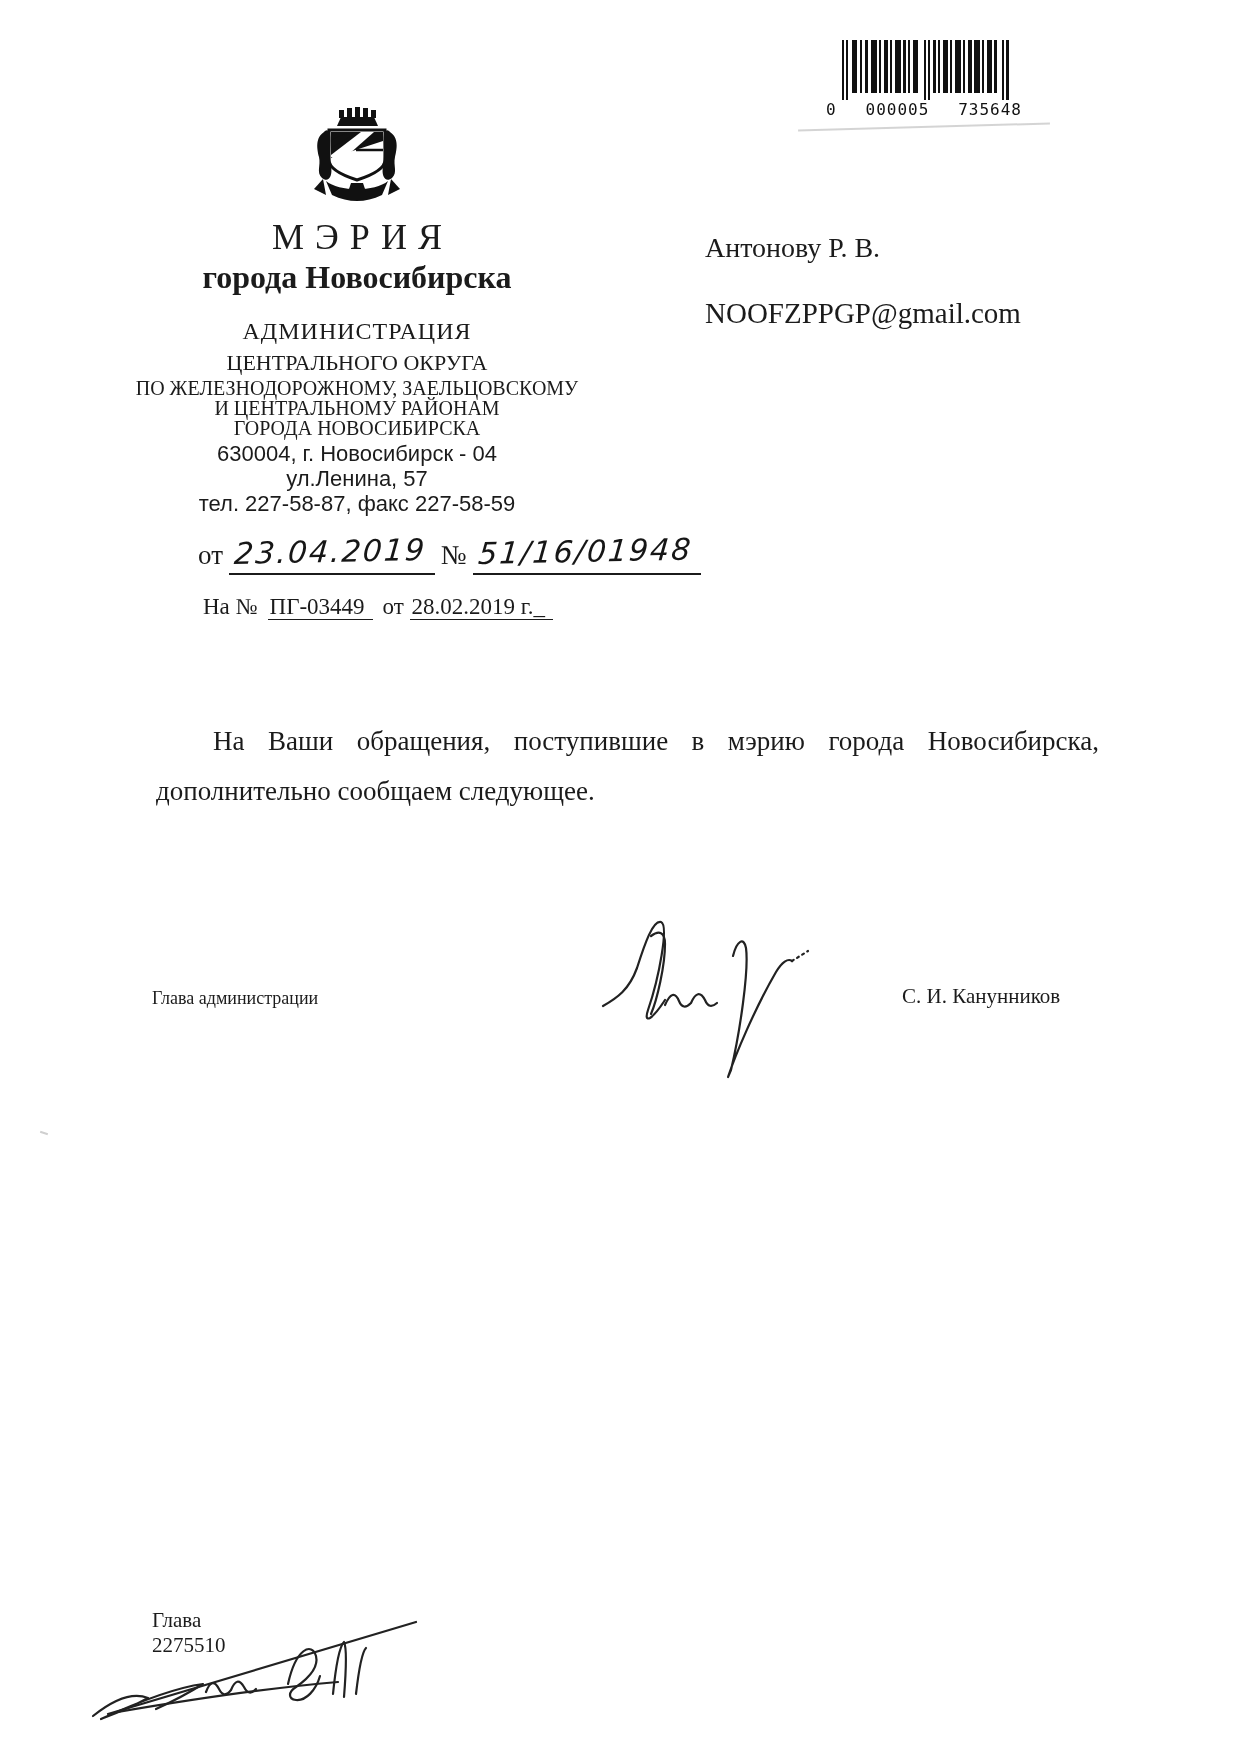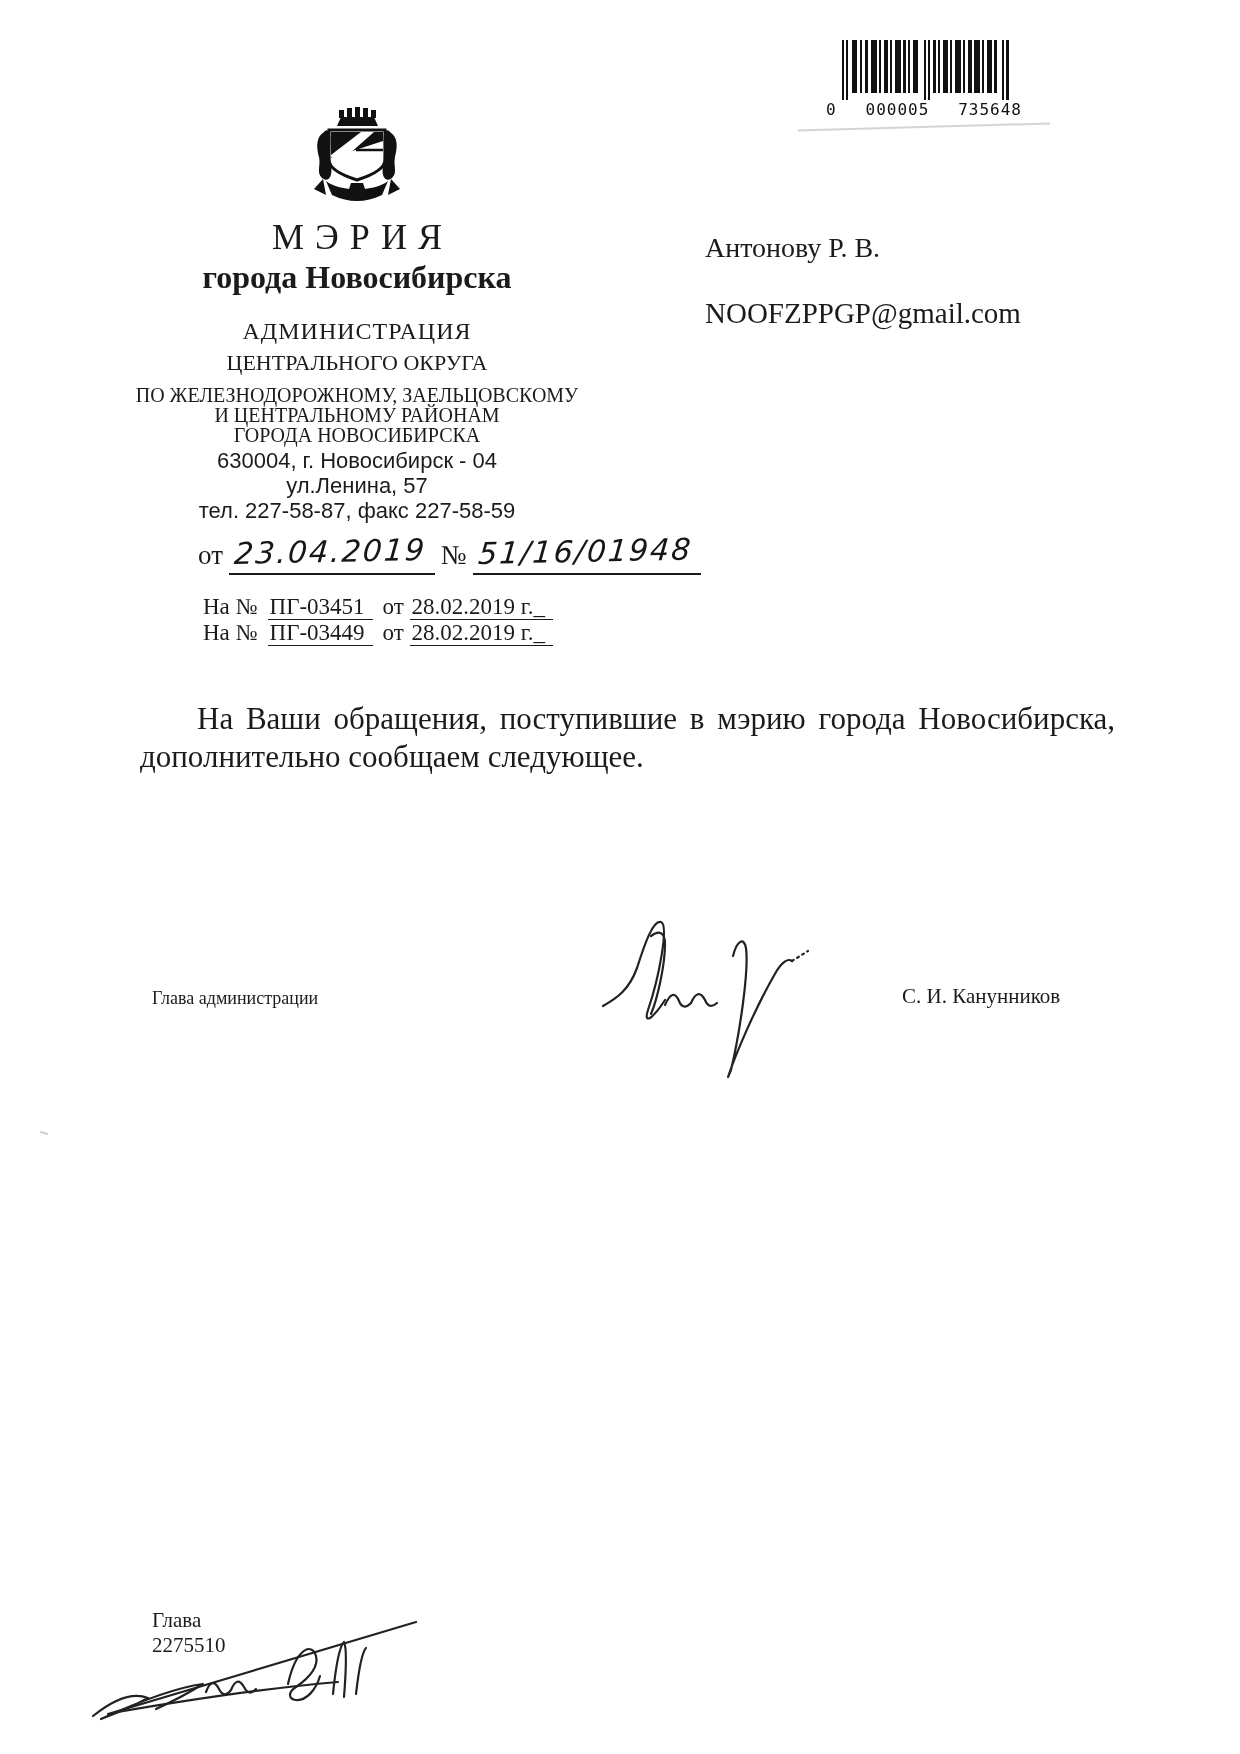--- a/index.html
+++ b/index.html
@@ -31,21 +31,21 @@
   .speck{left:40px;top:1132px;width:8px;height:2px;background:#cfcfcf;transform:rotate(18deg);}
 
   
   .letterhead{left:107px;top:104px;width:500px;text-align:center;}
   .emblem{display:block;margin:0 auto;}
   .t-meria{font-size:36px;font-weight:normal;letter-spacing:11px;text-indent:11px;margin-top:16px;line-height:38px;}
   .t-city{font-size:32px;font-weight:bold;margin-top:4px;line-height:34px;}
   .t-div1{font-size:24px;margin-top:22px;line-height:30px;letter-spacing:1px;}
   .t-div2{font-size:22px;margin-top:2px;line-height:30px;}
   .t-small{font-size:20px;line-height:20px;}
-  .t-small.first{margin-top:7px;}
+  .t-small.first{}
   .t-addr{font-family:"Liberation Sans", sans-serif;font-size:22px;line-height:25px;}
   .t-addr.first{margin-top:3px;}
 
   
   .recipient-name{left:705px;top:232px;font-size:28px;}
   .recipient-email{left:705px;top:297px;font-size:29px;}
 
   
   .outgoing{left:198px;top:536px;font-size:27px;white-space:nowrap;}
   .outgoing .lbl{vertical-align:baseline;}
@@ -63,22 +63,22 @@
 
   
   .refs{left:203px;top:594px;font-size:23px;line-height:26px;}
   .ref-line{white-space:nowrap;}
   .u{border-bottom:1.5px solid #1b1b1b;padding:0 8px 0 2px;}
   .ref-line .gap{display:inline-block;width:10px;}
 
   
   .body-text{left:140px;top:700px;width:975px;}
   .body-text p{
-    margin:0;text-indent:57px;text-align:justify;
-    font-size:31px;line-height:38px;
+    margin:16px;text-indent:57px;text-align:justify;
+    font-size:27px;line-height:50px;
   }
 
   
   .sig-title{left:152px;top:988px;font-size:18px;}
   .sig-name{left:902px;top:984px;font-size:21px;}
   .sig-main{left:595px;top:910px;}
 
   
   .exec-name{left:152px;top:1608px;font-size:21px;line-height:25px;}
   .exec-phone{left:152px;top:1633px;font-size:21px;line-height:25px;}
@@ -169,23 +169,20 @@
 
   <div class="abs recipient-name">Антонову Р. В.</div>
   <div class="abs recipient-email">NOOFZPPGP@gmail.com</div>
 
   <div class="abs outgoing">
     <span class="lbl">от</span><span class="u-hand"><span class="hand">23.04.2019</span></span><span class="lbl">№</span><span class="u-hand"><span class="hand">51/16/01948</span></span>
   </div>
 
   <div class="abs refs">
     <div class="ref-line">
-      <span>На №</span><span class="gap"></span><span class="u">ПГ-03451</span><span class="gap"></span><span>от</span> <span class="u">28.02.2019 г._</span>
-    </div>
-    <div class="ref-line">
       <span>На №</span><span class="gap"></span><span class="u">ПГ-03449</span><span class="gap"></span><span>от</span> <span class="u">28.02.2019 г._</span>
     </div>
   </div>
 
   <div class="abs body-text">
     <p>На Ваши обращения, поступившие в мэрию города Новосибирска, дополнительно сообщаем следующее.</p>
   </div>
 
   <div class="abs sig-title">Глава администрации</div>
 

